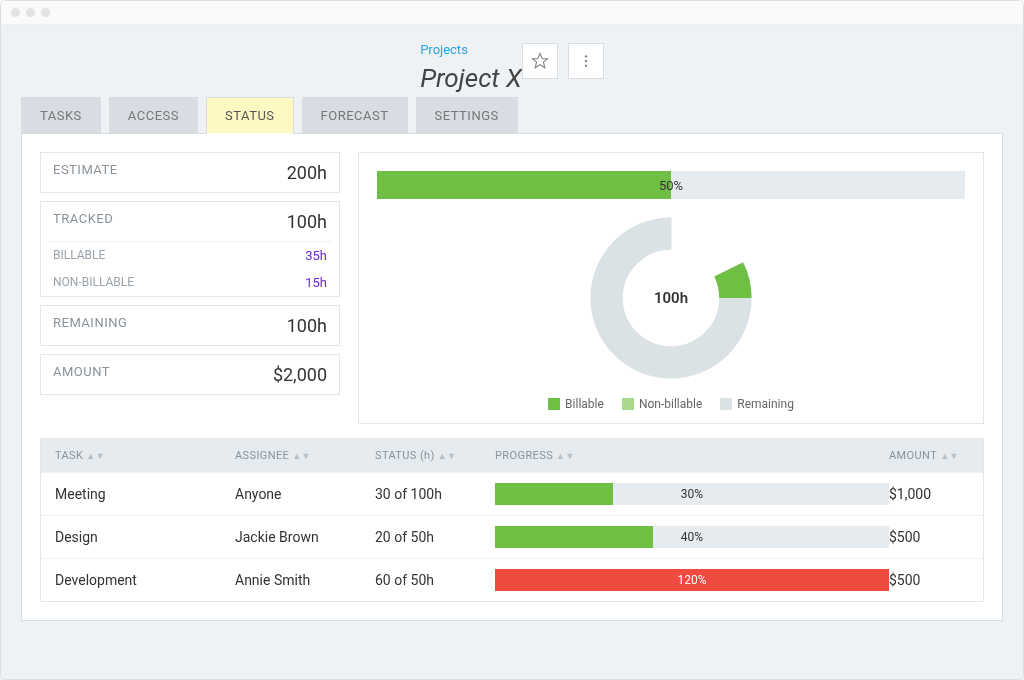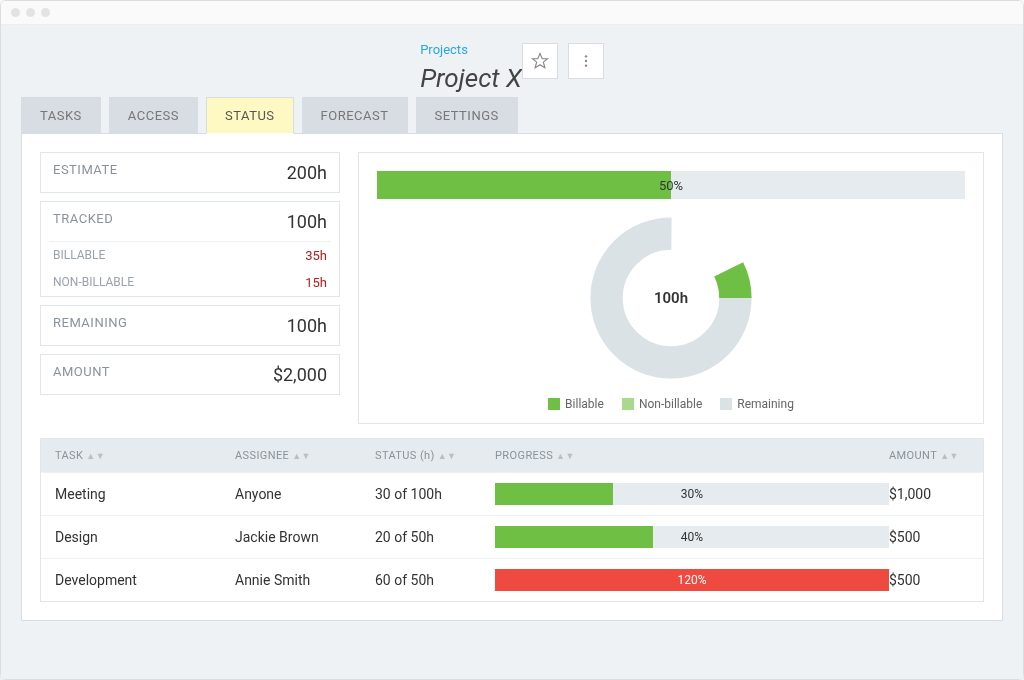--- a/index.html
+++ b/index.html
@@ -103,21 +103,21 @@
     color: #8a939b;
     letter-spacing: 0.5px;
   }
   .stat-row .val { color: #333; letter-spacing: 0; font-size: 18px; }
   .stat-sub {
     display: flex; justify-content: space-between;
     padding: 6px 12px;
     font-size: 12px;
     color: #9aa3ab;
   }
-  .stat-sub .val { color: #b91c1c; font-size: 13px; }
+  .stat-sub .val { color: #6d28d9; font-size: 13px; }
   .hr { border-top: 1px solid #eef1f4; margin: 0 8px; }
   .chart-col {
     flex: 1;
     border: 1px solid #e1e6ea;
     padding: 18px 18px 12px 18px;
     display: flex; flex-direction: column; align-items: center;
     gap: 14px;
   }
   .hbar-wrap {
     width: 100%;

